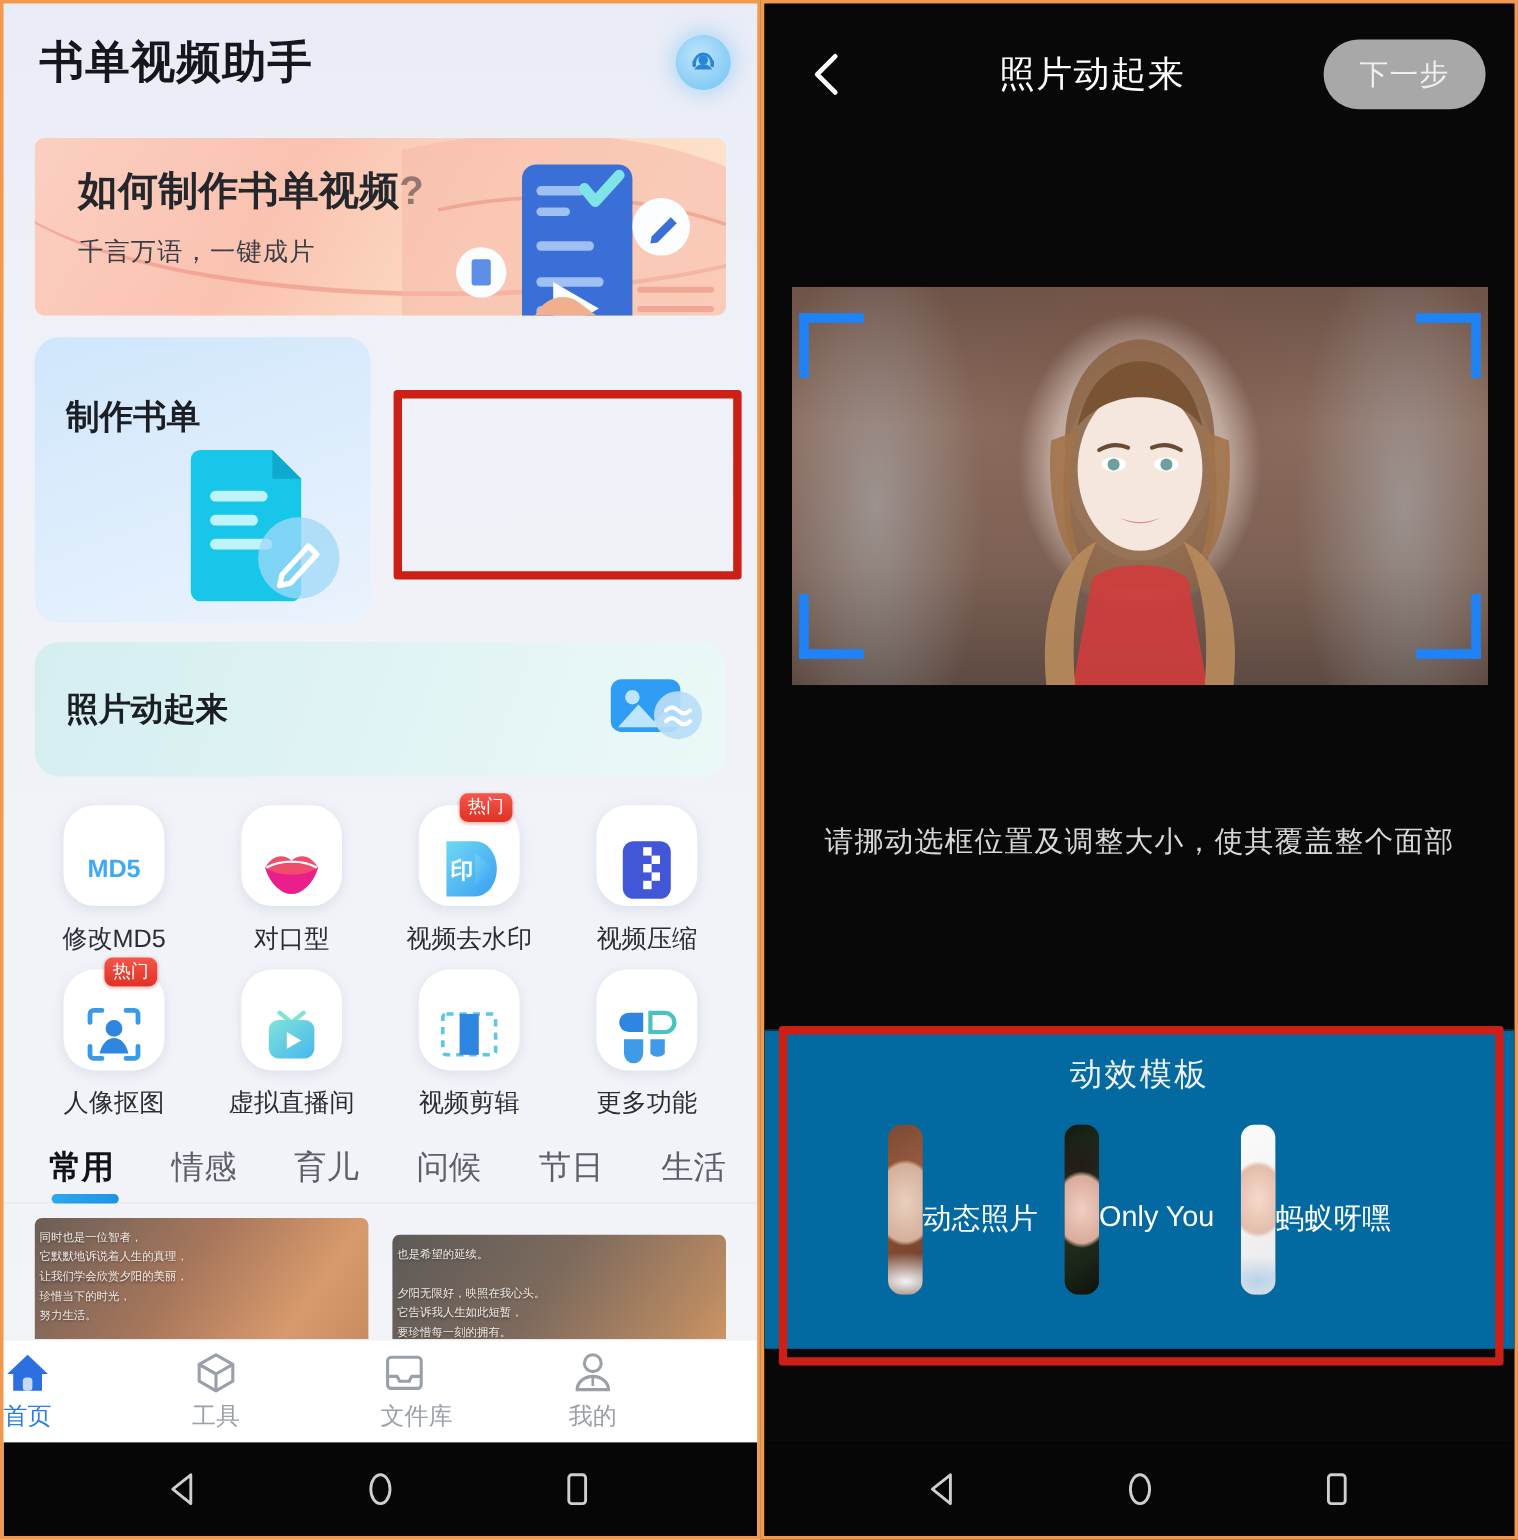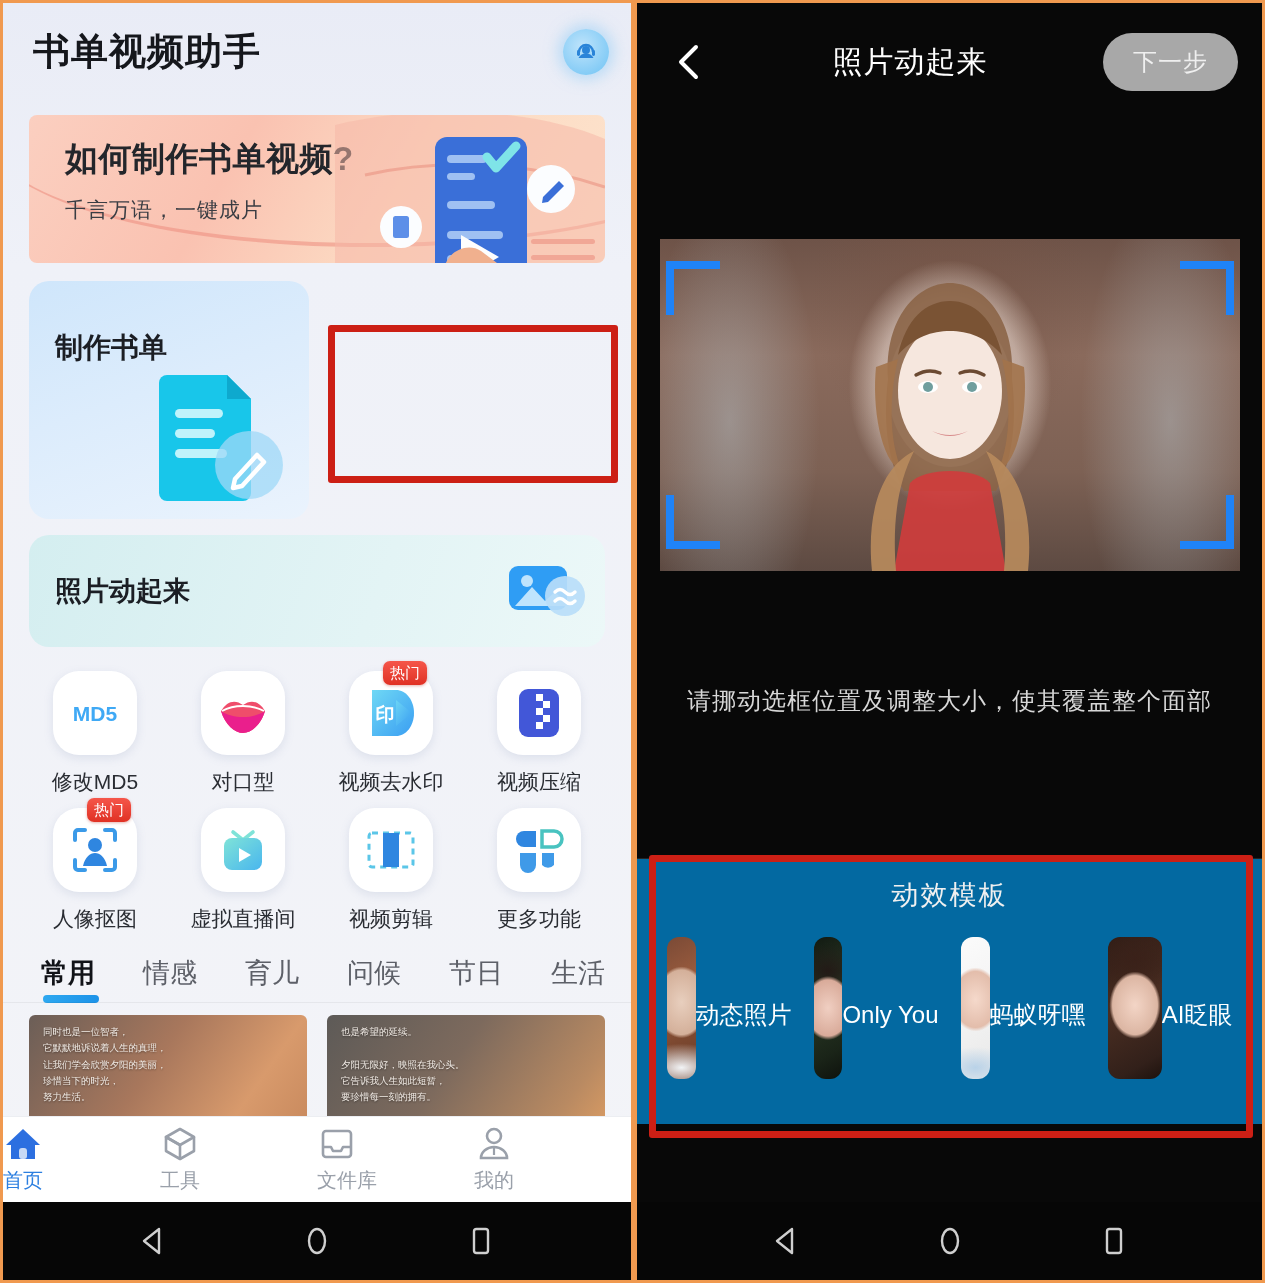--- a/index.html
+++ b/index.html
@@ -50,40 +50,40 @@
   .card-sm.peach{ background:linear-gradient(110deg,#fbdcd0 0%,#fce6da 60%,#fdeee5 100%); }
   .card-sm .t { font-size:27px; font-weight:bold; color:#1b1e24; }
   .card-sm .ic { margin-left:auto; width:80px; height:66px; position:relative; }
 
   .hl-box { position:absolute; border:7px solid #cc1f15; border-radius:3px; pointer-events:none; }
 
   
   .tools { margin:24px 18px 0 18px; display:grid; grid-template-columns:repeat(4,1fr); row-gap:12px; }
   .tool { display:flex; flex-direction:column; align-items:center; position:relative; }
   .tool-ic { width:84px; height:84px; border-radius:26px; background:#fff;
-    box-shadow:0 3px 10px rgba(120,140,175,.18); display:flex; align-items:center; justify-content:center; }
+    box-shadow:0 3px 10px rgba(120,140,175,.18); display:flex; align-items:flex-end; justify-content:center; }
   .tool-lb { margin-top:13px; font-size:21px; color:#2a2d33; }
   .hot { position:absolute; top:-10px; right:38px; background:linear-gradient(180deg,#f5564a,#e03124);
     color:#fff; font-size:15px; font-weight:normal; padding:2px 7px; border-radius:7px; line-height:1.3;
     box-shadow:0 1px 3px rgba(180,40,30,.35); }
 
   
   .tabs { margin-top:22px; padding:0 0 0 38px; display:flex; gap:48px; align-items:flex-end; position:relative; }
   .tab { font-size:27px; color:#5d6068; position:relative; padding-bottom:12px; white-space:nowrap; }
   .tab.act { color:#111318; font-weight:bold; }
   .tab.act::after { content:""; position:absolute; left:2px; bottom:0; width:56px; height:8px;
     border-radius:5px; background:linear-gradient(90deg,#2ea8f0,#1d93e8); }
   .tabs::after { content:""; position:absolute; left:0; right:0; bottom:0; height:1px; background:rgba(0,0,0,.05); }
 
   
   .tmpl-row { display:flex; gap:20px; padding:12px 26px 0 26px; }
   .tmpl { flex:1; height:110px; border-radius:6px; position:relative; overflow:hidden;
-    padding:9px 14px; font-size:9.5px; line-height:1.72; color:#f2ece6; }
+    padding:9px 4px; font-size:9.5px; line-height:1.72; color:#f2ece6; }
   .tmpl.a { background:linear-gradient(125deg,#6b5e57 0%,#a8775c 45%,#d89a6c 78%,#c98a5e 100%); }
-  .tmpl.b { background:linear-gradient(125deg,#5d5a57 0%,#7d6a5d 45%,#b98a62 85%,#d79a63 100%); }
+  .tmpl.b { background:linear-gradient(125deg,#5d5a57 0%,#7d6a5d 45%,#b98a62 85%,#d79a63 100%);margin-top:14px; }
   .tmpl .ln { white-space:nowrap; text-shadow:0 1px 2px rgba(0,0,0,.45); }
 
   
   .l-nav { position:absolute; bottom:78px; left:0; right:0; height:86px; background:#fff;
     display:flex; border-top:1px solid #eceef2; }
   .nav-i { flex:1; display:flex; flex-direction:column; align-items:flex-start; justify-content:center; gap:5px; }
   .nav-lb { font-size:20px; color:#9aa0aa; }
   .nav-i.act .nav-lb { color:#2c7fe0; }
 
   
@@ -467,24 +467,20 @@
             <div class="tp-lb">动态照片</div>
           </div>
           <div class="tp-item">
             <div class="tp-thumb th2"></div>
             <div class="tp-lb">Only You</div>
           </div>
           <div class="tp-item">
             <div class="tp-thumb th3"></div>
             <div class="tp-lb">蚂蚁呀嘿</div>
           </div>
-          <div class="tp-item">
-            <div class="tp-thumb th4"></div>
-            <div class="tp-lb">AI眨眼</div>
-          </div>
         </div>
       </div>
     </div>
 
     <div class="hl-box" style="left:12px; top:852px; width:604px; height:283px;"></div>
 
     <div class="sysnav">
       <svg width="34" height="34" viewBox="0 0 34 34">
         <path d="M23 5 L8 17 L23 29z" fill="none" stroke="#cfcfcf" stroke-width="2.4" stroke-linejoin="round"></path>
       </svg>

